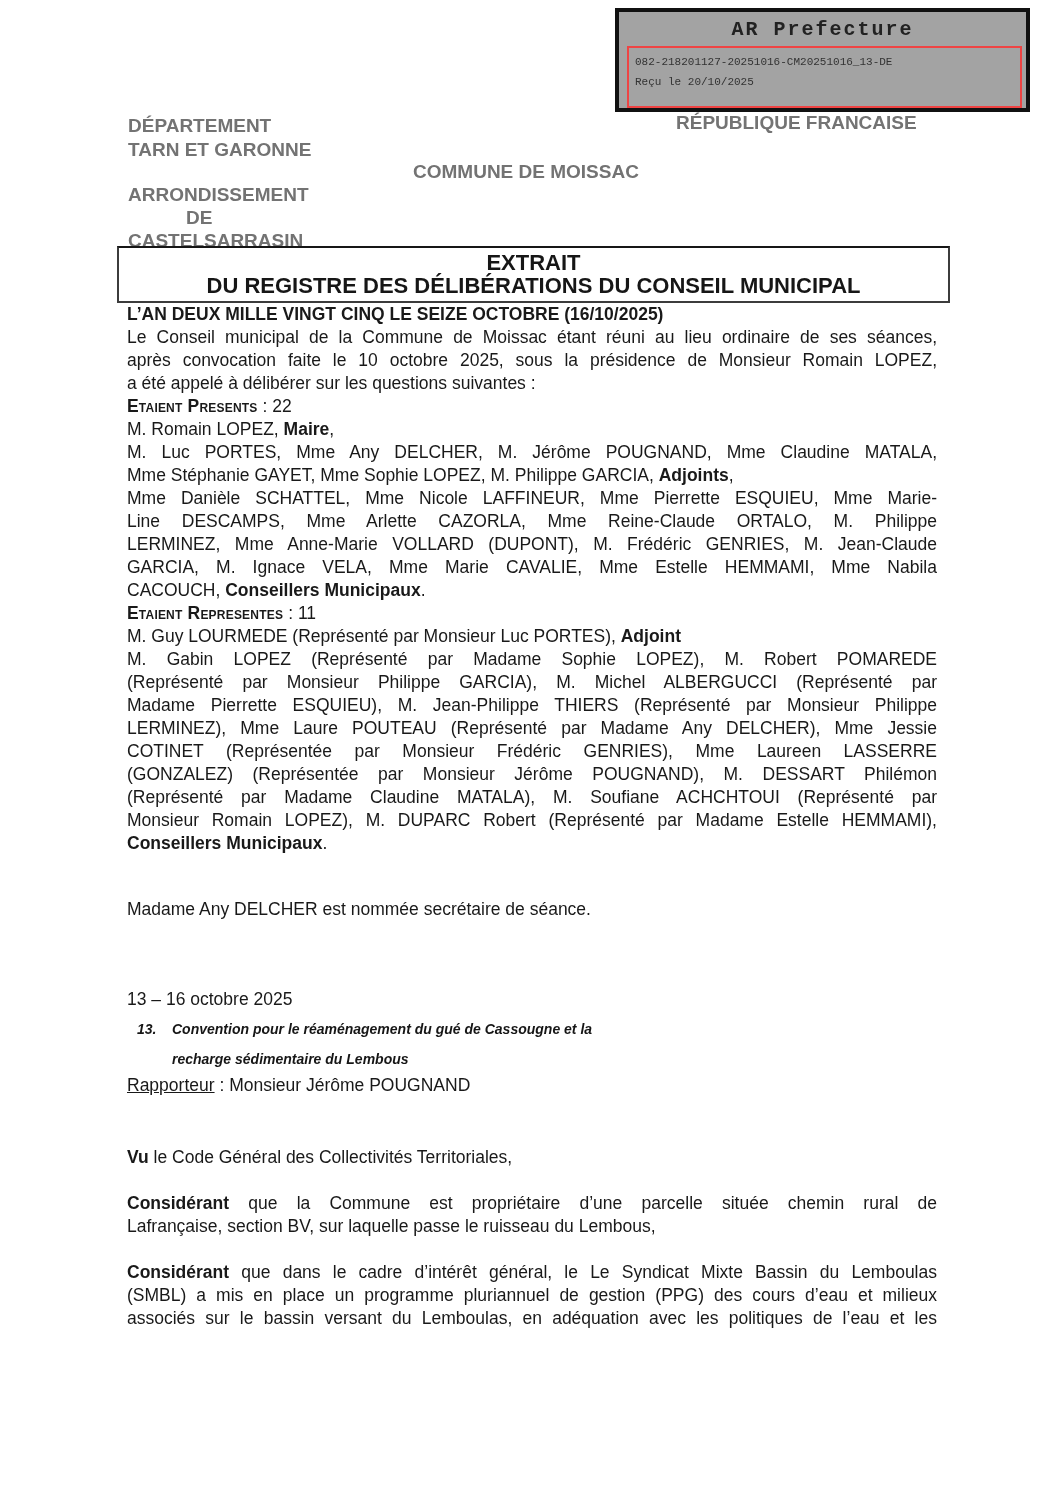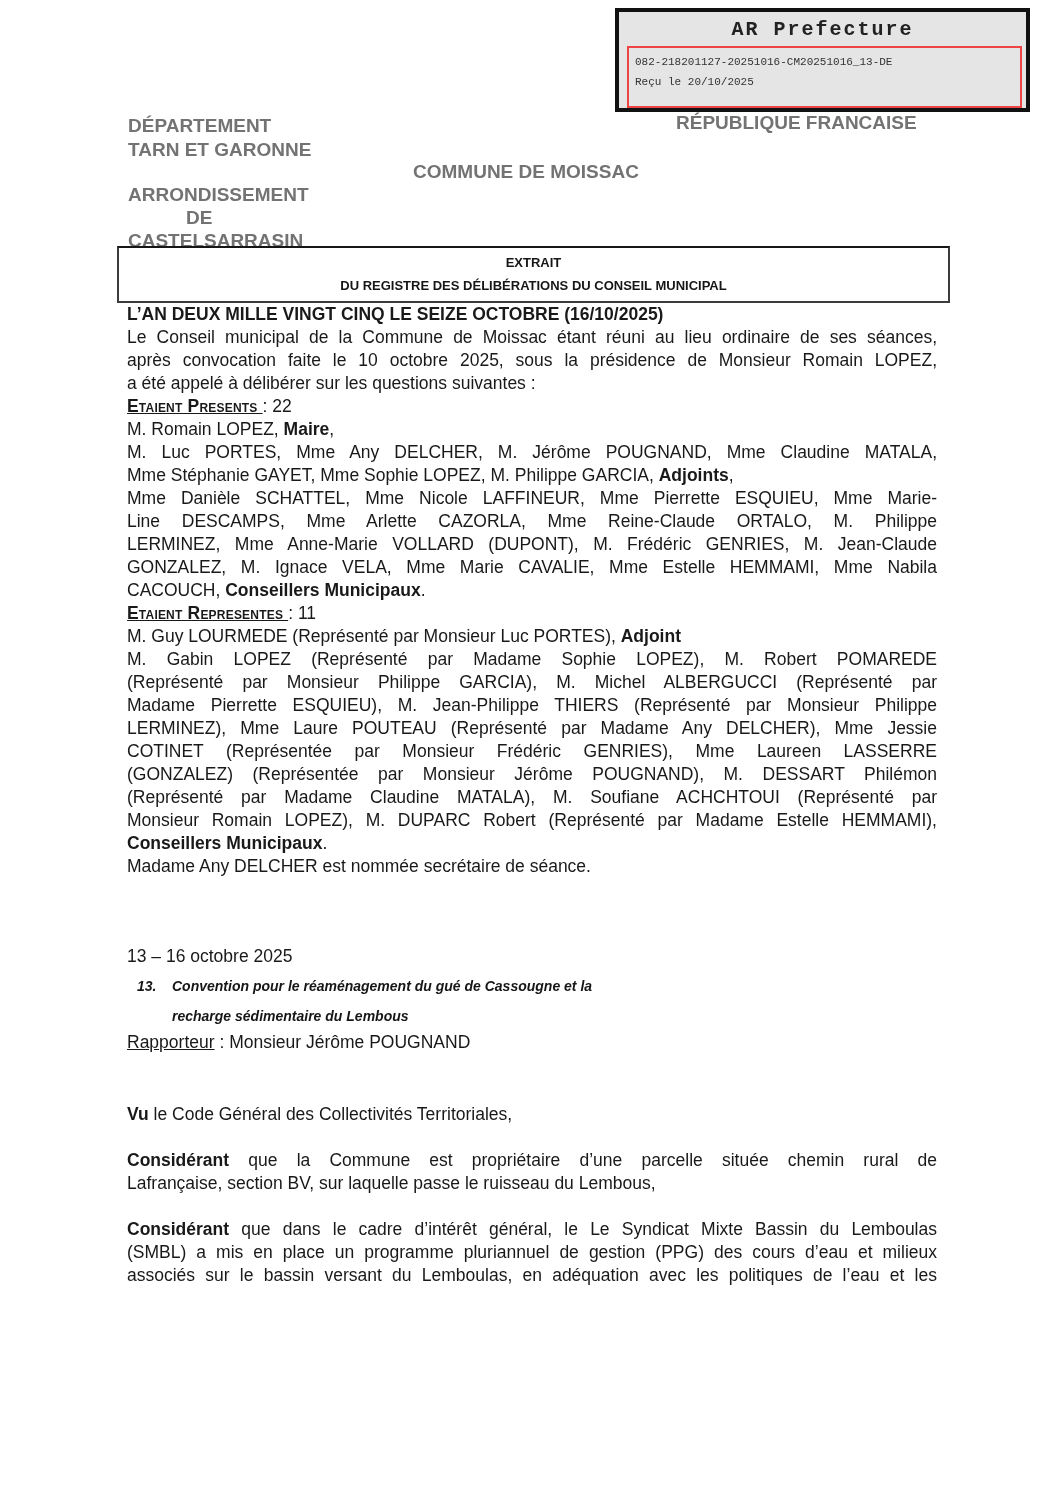--- a/index.html
+++ b/index.html
@@ -13,21 +13,21 @@
     color: #1a1a1a;
     overflow: hidden;
   }
 
   
   .ar-stamp {
     position: absolute;
     left: 615px; top: 8px;
     width: 407px; height: 96px;
     border: 4px solid #111;
-    background: #e5e5e5;
+    background: #a3a3a3;
     font-family: "Liberation Mono", monospace;
   }
   .ar-title {
     text-align: center;
     font-weight: bold;
     font-size: 20px;
     letter-spacing: 2px;
     margin-top: 6px;
     color: #222;
   }
@@ -53,46 +53,45 @@
 
   
   .extrait-box {
     position: absolute;
     left: 117px; top: 246px;
     width: 829px; height: 50px;
     border: 2px solid #3c3c3c;
     border-top-color: #161616;
     text-align: center;
     font-weight: bold;
-    font-size: 13px;
+    font-size: 22px;
     line-height: 23px;
     padding-top: 3px;
     color: #161616;
   }
 
   
   .docbody {
     position: absolute;
     left: 127px; top: 303px;
     width: 810px;
     font-size: 17.5px;
     color: #191919;
   }
   .line { line-height: 23px; min-height: 23px; }
   .jl { text-align: justify; text-align-last: justify; }
   .b { font-weight: bold; }
   .sc {
     font-variant: small-caps;
     font-weight: bold;
-    text-decoration: underline;
     letter-spacing: 0.2px;
   }
   .ul { text-decoration: underline; }
 
-  .gap-secretary { }
+  .gap-secretary { margin-top: 43px; }
   .gap-range { margin-top: 67px; }
 
   .title-block {
     margin-top: 3px;
     padding-left: 10px;
     display: flex;
     font-weight: bold;
     font-style: italic;
     font-size: 14px;
     line-height: 30px;
@@ -142,21 +141,21 @@
     <div class="line">a été appelé à délibérer sur les questions suivantes :</div>
 
     <div class="line"><span class="sc">Etaient Presents </span><span>: 22</span></div>
 
     <div class="line"><span>M. Romain LOPEZ, </span><span class="b">Maire</span><span>,</span></div>
     <div class="line jl">M. Luc PORTES, Mme Any DELCHER, M. Jérôme POUGNAND, Mme Claudine MATALA,</div>
     <div class="line"><span>Mme Stéphanie GAYET, Mme Sophie LOPEZ, M. Philippe GARCIA, </span><span class="b">Adjoints</span><span>,</span></div>
     <div class="line jl">Mme Danièle SCHATTEL, Mme Nicole LAFFINEUR, Mme Pierrette ESQUIEU, Mme Marie-</div>
     <div class="line jl">Line DESCAMPS, Mme Arlette CAZORLA, Mme Reine-Claude ORTALO, M. Philippe</div>
     <div class="line jl">LERMINEZ, Mme Anne-Marie VOLLARD (DUPONT), M. Frédéric GENRIES, M. Jean-Claude</div>
-    <div class="line jl">GONZALEZ, M. Ignace VELA, Mme Marie CAVALIE, Mme Estelle HEMMAMI, Mme Nabila</div>
+    <div class="line jl">GARCIA, M. Ignace VELA, Mme Marie CAVALIE, Mme Estelle HEMMAMI, Mme Nabila</div>
     <div class="line"><span>CACOUCH, </span><span class="b">Conseillers Municipaux</span><span>.</span></div>
 
     <div class="line"><span class="sc">Etaient Representes </span><span>: 11</span></div>
 
     <div class="line"><span>M. Guy LOURMEDE (Représenté par Monsieur Luc PORTES), </span><span class="b">Adjoint</span></div>
     <div class="line jl">M. Gabin LOPEZ (Représenté par Madame Sophie LOPEZ), M. Robert POMAREDE</div>
     <div class="line jl">(Représenté par Monsieur Philippe GARCIA), M. Michel ALBERGUCCI (Représenté par</div>
     <div class="line jl">Madame Pierrette ESQUIEU), M. Jean-Philippe THIERS (Représenté par Monsieur Philippe</div>
     <div class="line jl">LERMINEZ), Mme Laure POUTEAU (Représenté par Madame Any DELCHER), Mme Jessie</div>
     <div class="line jl">COTINET (Représentée par Monsieur Frédéric GENRIES), Mme Laureen LASSERRE</div>

